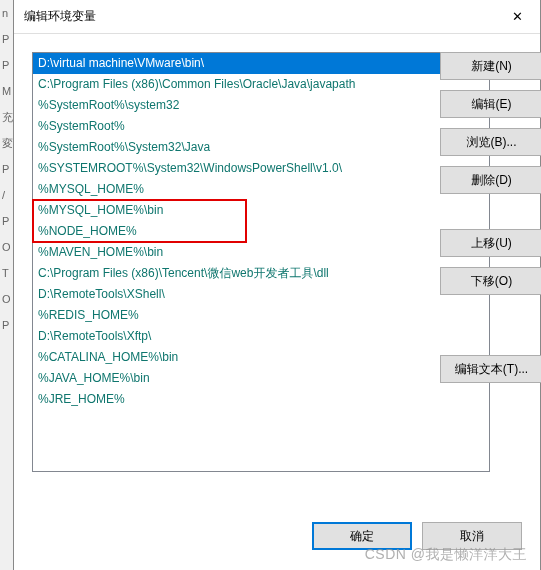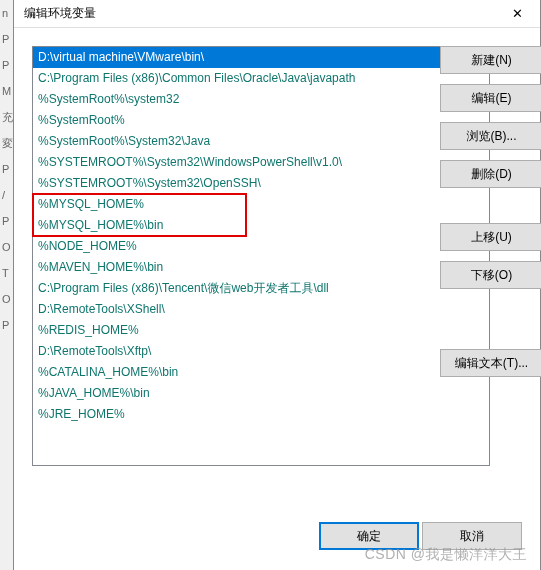--- a/index.html
+++ b/index.html
@@ -1,32 +1,32 @@
 <!DOCTYPE html>
 <html><head>
 <meta charset="utf-8">
 <style>
 * { box-sizing: border-box; margin: 0; padding: 0; }
 body { font-family: "Microsoft YaHei", "Segoe UI", sans-serif; font-size: 12px; background: #e8e8e8; width: 541px; height: 570px; overflow: hidden; position: relative; }
 .dialog { position: absolute; left: 13px; top: 0; width: 528px; height: 570px; background: #fff; border-left: 1px solid #888; border-right: 1px solid #888; }
-.titlebar { height: 28px; display: flex; align-items: center; justify-content: space-between; padding-left: 10px; border-bottom: 1px solid #dfdfdf; }
+.titlebar { height: 34px; display: flex; align-items: center; justify-content: space-between; padding-left: 10px; border-bottom: 1px solid #dfdfdf; }
 .title { font-size: 12px; color: #000; }
 .close-btn { width: 45px; height: 30px; display: flex; align-items: center; justify-content: center; font-size: 13px; font-family: Arial; }
 .content { position: relative; padding: 18px 18px 0 18px; }
 .listbox { width: 458px; height: 420px; border: 1px solid #828790; background: #fff; overflow: hidden; }
 .item { height: 21px; line-height: 21px; padding-left: 5px; font-size: 12px; color: #0f766e; white-space: nowrap; overflow: hidden; }
 .item.selected { background: #0078d7; color: #fff; }
 .highlight-box { position: absolute; left: 18px; top: 165px; width: 215px; height: 44px; border: 2px solid #e10000; pointer-events: none; }
 .right-buttons { position: absolute; left: 426px; top: 18px; width: 103px; display: flex; flex-direction: column; }
 .btn { width: 103px; height: 28px; border: 1px solid #adadad; background: #e1e1e1; font-size: 12px; font-family: inherit; color: #000; cursor: default; margin-bottom: 0; }
 .btn.primary { background: #e1e1e1; border: 2px solid #0078d7; padding: 0; }
 .gap-sm { margin-top: 10px; }
 .gap-lg { margin-top: 35px; }
 .gap-xl { margin-top: 60px; }
-.footer { position: absolute; bottom: 20px; right: 18px; display: flex; gap: 3px; }
+.footer { position: absolute; bottom: 20px; right: 18px; display: flex; gap: 10px; }
 .footer .btn { width: 100px; }
 .watermark { position: absolute; bottom: 6px; right: 14px; color: rgba(150,150,150,0.75); font-size: 14px; letter-spacing: 0.5px; pointer-events: none; }
 .bg-hints { position: absolute; left: 0; top: 0; width: 13px; height: 570px; background: #f0f0f0; overflow: hidden; color: #666; font-size: 11px; line-height: 26px; padding-left:2px;}
 </style>
 </head>
 <body>
 
 <div class="bg-hints">
     <div>n</div>
     <div></div>
@@ -61,21 +61,20 @@
     <div class="close-btn">✕</div>
   </div>
   <div class="content">
     <div class="listbox">
         <div class="item selected">D:\virtual machine\VMware\bin\</div>
         <div class="item">C:\Program Files (x86)\Common Files\Oracle\Java\javapath</div>
         <div class="item">%SystemRoot%\system32</div>
         <div class="item">%SystemRoot%</div>
         <div class="item">%SystemRoot%\System32\Java</div>
         <div class="item">%SYSTEMROOT%\System32\WindowsPowerShell\v1.0\</div>
-        <div class="item">%SYSTEMROOT%\System32\OpenSSH\</div>
         <div class="item">%MYSQL_HOME%</div>
         <div class="item">%MYSQL_HOME%\bin</div>
         <div class="item">%NODE_HOME%</div>
         <div class="item">%MAVEN_HOME%\bin</div>
         <div class="item">C:\Program Files (x86)\Tencent\微信web开发者工具\dll</div>
         <div class="item">D:\RemoteTools\XShell\</div>
         <div class="item">%REDIS_HOME%</div>
         <div class="item">D:\RemoteTools\Xftp\</div>
         <div class="item">%CATALINA_HOME%\bin</div>
         <div class="item">%JAVA_HOME%\bin</div>

